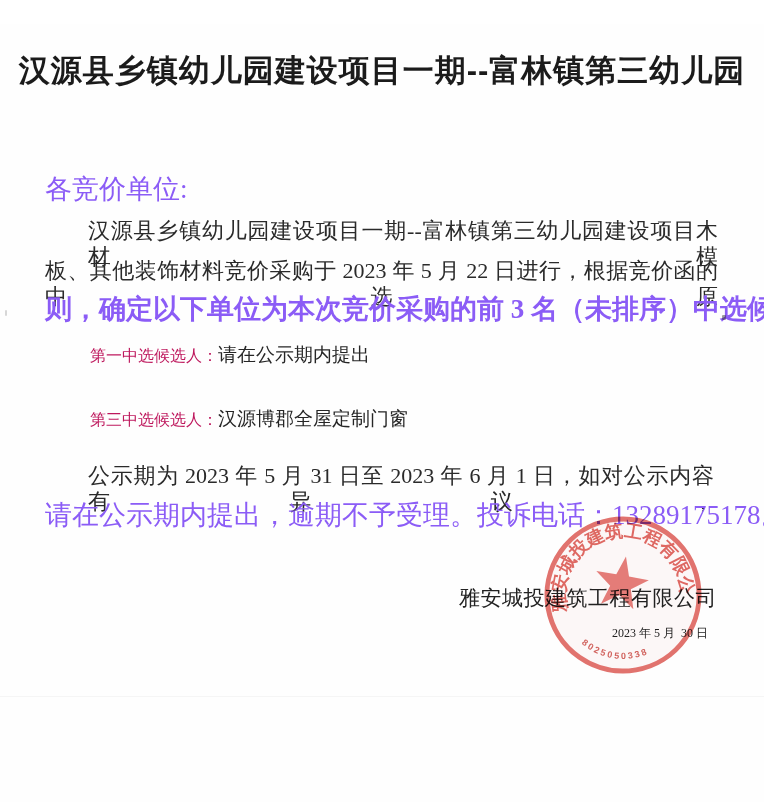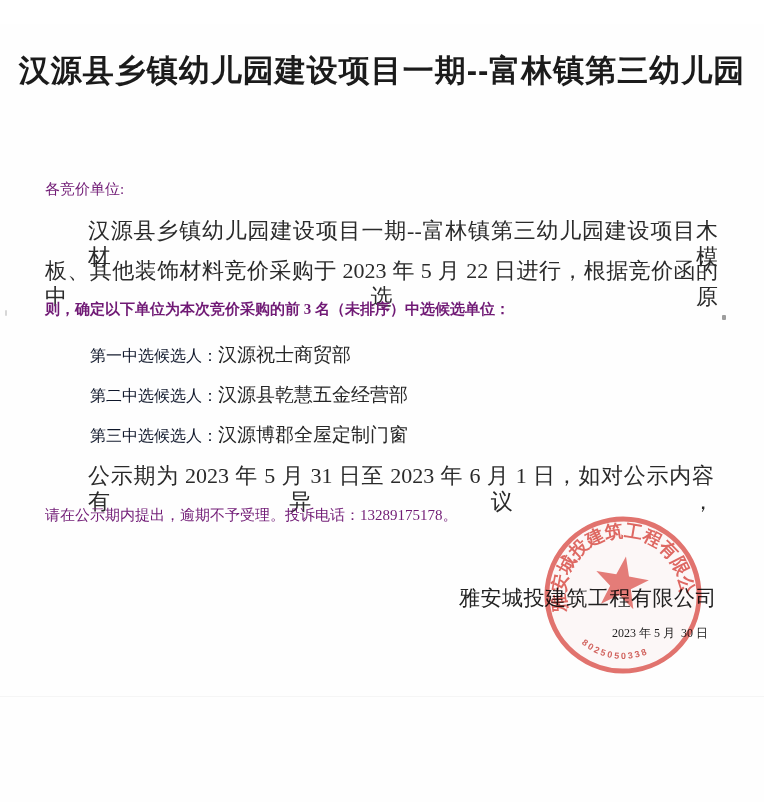--- a/index.html
+++ b/index.html
@@ -18,43 +18,43 @@
     text-align:center;
     font-family:"Liberation Sans","DejaVu Sans",sans-serif;
     font-weight:bold;
     font-size:31px;line-height:45px;
     letter-spacing:1px;
     color:#1b1b1b;
   }
   
   .line{
     position:absolute;
-    font-size:15px;line-height:26px;
-    color:#701a75;
+    font-size:27px;line-height:26px;
+    color:#8b5cf6;
     white-space:nowrap;
   }
   .jline{ 
     position:absolute;
     font-size:22px;line-height:26px;
     color:#2a2a2a;
     text-align:justify;
     text-align-last:justify;
   }
   .salutation{left:45px;top:152px;}
   .p1-l1{left:88px;top:194px;width:630px;}
   .p1-l2{left:45px;top:234px;width:673px;}
   .p1-l3{left:45px;top:272px;font-weight:bold;}
   .p2-l1{left:88px;top:439px;width:626px;}
   .p2-l2{left:45px;top:478px;}
   
   .cand{position:absolute;left:90px;white-space:nowrap;}
   .cand-1{top:318px;}
   .cand-2{top:358px;}
-  .cand-3{top:398px;}
-  .cand .lbl{font-size:16px;color:#0f172a;}
+  .cand-3{top:382px;}
+  .cand .lbl{font-size:16px;color:#be185d;}
   .cand .nm{font-size:19px;color:#262626;}
   
   .sig-company{
     position:absolute;top:560px;right:47px;
     font-size:21px;letter-spacing:0.5px;white-space:nowrap;color:#222;
   }
   .sig-date{
     position:absolute;top:601px;right:56px;
     font-size:12px;white-space:pre;color:#222;font-family:Liberation Serif, serif;
   }
@@ -90,24 +90,21 @@
     <div>汉源县乡镇幼儿园建设项目一期--富林镇第三幼儿园</div>
   </div>
 
   <div class="line salutation">各竞价单位:</div>
 
   <div class="jline p1-l1">汉源县乡镇幼儿园建设项目一期--富林镇第三幼儿园建设项目木材、模</div>
   <div class="jline p1-l2">板、其他装饰材料竞价采购于 2023 年 5 月 22 日进行，根据竞价函的中选原</div>
   <div class="line p1-l3">则，确定以下单位为本次竞价采购的前 3 名（未排序）中选候选单位：</div>
 
   <div class="cand cand-1">
-    <span class="lbl">第一中选候选人：</span><span class="nm">汉源祝士商贸部</span>
-  </div>
-  <div class="cand cand-2">
-    <span class="lbl">第二中选候选人：</span><span class="nm">汉源县乾慧五金经营部</span>
+    <span class="lbl">第一中选候选人：</span><span class="nm">请在公示期内提出</span>
   </div>
   <div class="cand cand-3">
     <span class="lbl">第三中选候选人：</span><span class="nm">汉源博郡全屋定制门窗</span>
   </div>
 
   <div class="jline p2-l1">公示期为 2023 年 5 月 31 日至 2023 年 6 月 1 日，如对公示内容有异议，</div>
   <div class="line p2-l2">请在公示期内提出，逾期不予受理。投诉电话：13289175178。</div>
 
   <div class="sig-company">雅安城投建筑工程有限公司</div>
   <div class="sig-date">2023 年 5 月  30 日</div>

